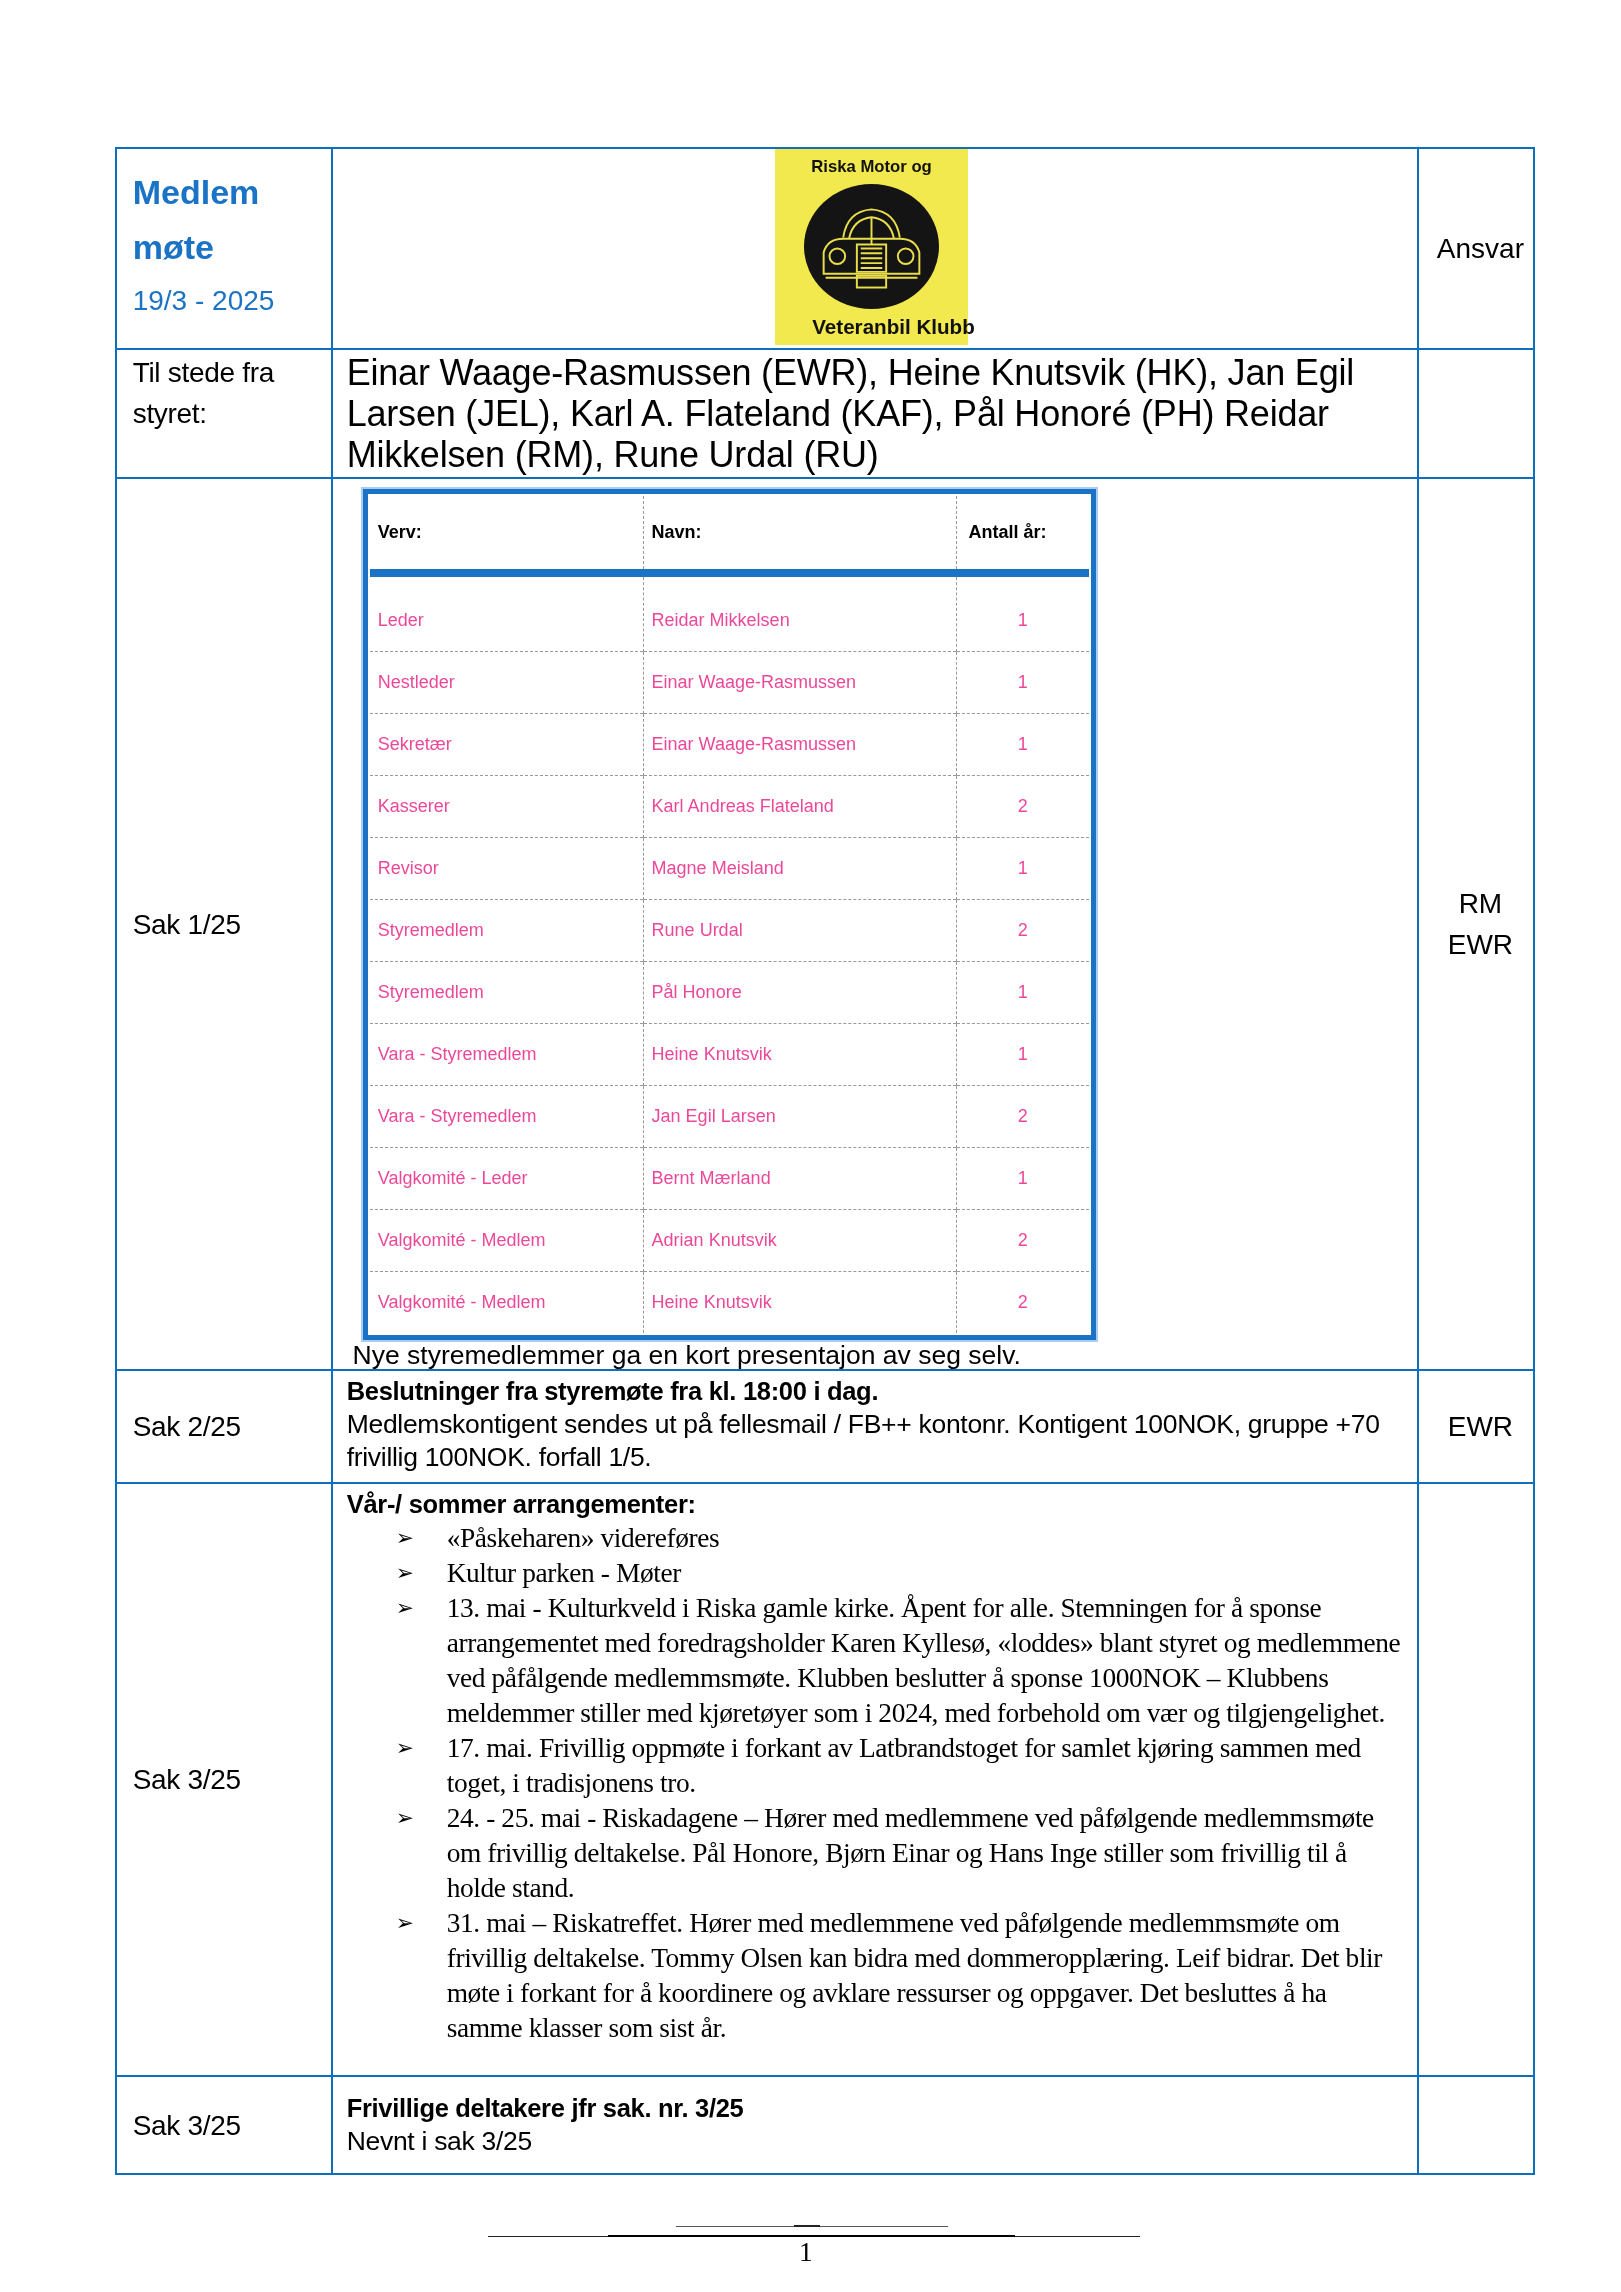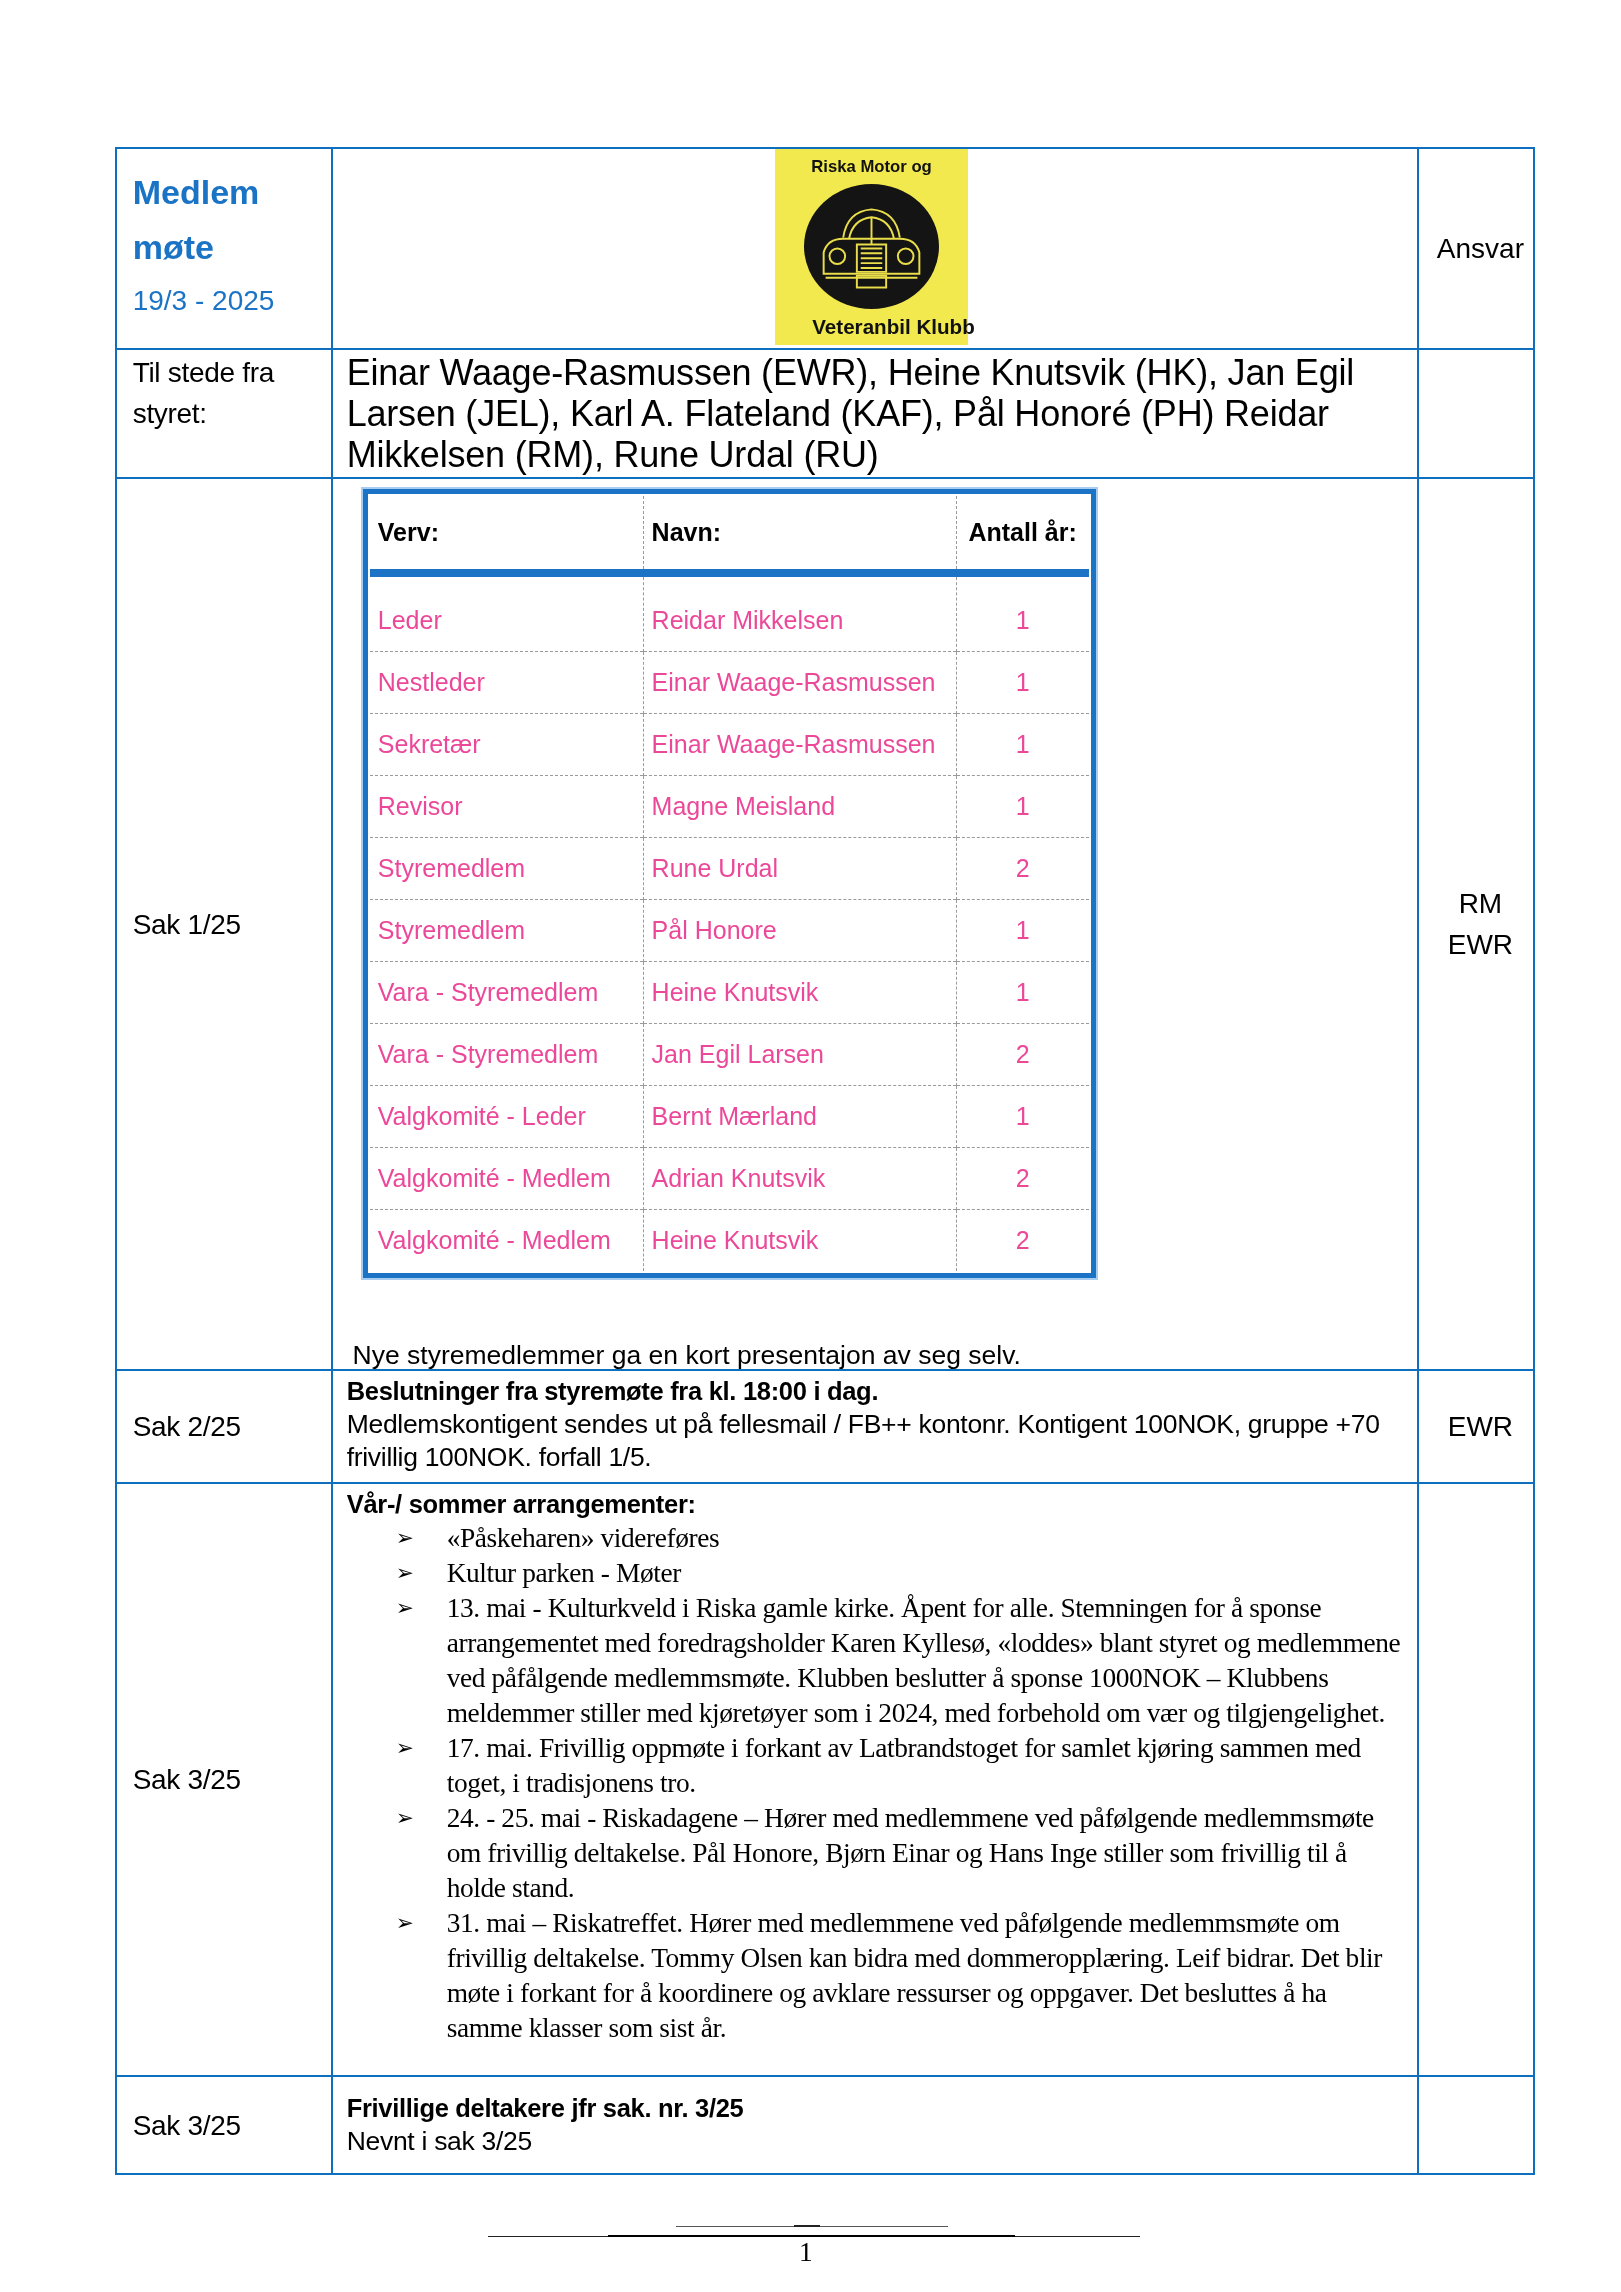--- a/index.html
+++ b/index.html
@@ -24,21 +24,21 @@
   .logo-top { position: absolute; top: 7.8px; left: 0; width: 100%; text-align: center; font-size: 16.7px; font-weight: bold; color: #111; }
   .logo-circle { position: absolute; left: 29px; top: 35px; width: 135px; height: 125px; border-radius: 50%; background: #141414; }
   .logo-bottom { position: absolute; bottom: 5.9px; left: 0; width: 100%; text-align: center; font-size: 20.6px; font-weight: bold; color: #111; padding-left: 22px; }
 
   .present { font-size: 36px; line-height: 41px; padding: 2px 9.8px 2px 13.7px !important; letter-spacing: -0.2px; }
 
   .sak1-content { position: relative; height: 886px; }
   .roles { position: absolute; left: 30px; top: 9.8px; width: 723px; border: 5.9px solid #1a73c4; box-shadow: 0 0 0 2px #a9cdf0; background: #fff; }
   .roles-inner { border: 2px solid #ffffff; }
   .roles table { width: 100%; border-collapse: collapse; table-layout: fixed; }
-  .roles th, .roles td { border: none; font-size: 25px; text-align: left; height: 61px; padding: 0 0 0 7.8px; }
+  .roles th, .roles td { border: none; font-size: 18px; text-align: left; height: 61px; padding: 0 0 0 7.8px; }
   .roles th { font-weight: bold; height: 73px; font-family: "Liberation Sans", sans-serif; }
   .roles thead tr { border-bottom: 8.8px solid #1a73c4; }
   .roles .col-role { width: 265px; border-right: 1px dashed #9a9a9a; }
   .roles .col-name { width: 304px; border-right: 1px dashed #9a9a9a; }
   .roles .col-years { text-align: center; padding: 0; }
   .roles th.col-years { text-align: left; padding-left: 11.8px; }
   .roles tbody tr { border-bottom: 1px dashed #9a9a9a; }
   .roles tbody tr:last-child { border-bottom: none; }
   .roles tbody tr.first td { padding-top: 13.7px; }
   .roles tbody td { color: #ec4899; }
@@ -127,20 +127,25 @@
                       <td class="col-role">Nestleder</td>
                       <td class="col-name">Einar Waage-Rasmussen</td>
                       <td class="col-years">1</td>
                     </tr>
                     <tr>
                       <td class="col-role">Sekretær</td>
                       <td class="col-name">Einar Waage-Rasmussen</td>
                       <td class="col-years">1</td>
                     </tr>
                     <tr>
+                      <td class="col-role">Kasserer</td>
+                      <td class="col-name">Karl Andreas Flateland</td>
+                      <td class="col-years">2</td>
+                    </tr>
+                    <tr>
                       <td class="col-role">Revisor</td>
                       <td class="col-name">Magne Meisland</td>
                       <td class="col-years">1</td>
                     </tr>
                     <tr>
                       <td class="col-role">Styremedlem</td>
                       <td class="col-name">Rune Urdal</td>
                       <td class="col-years">2</td>
                     </tr>
                     <tr>

